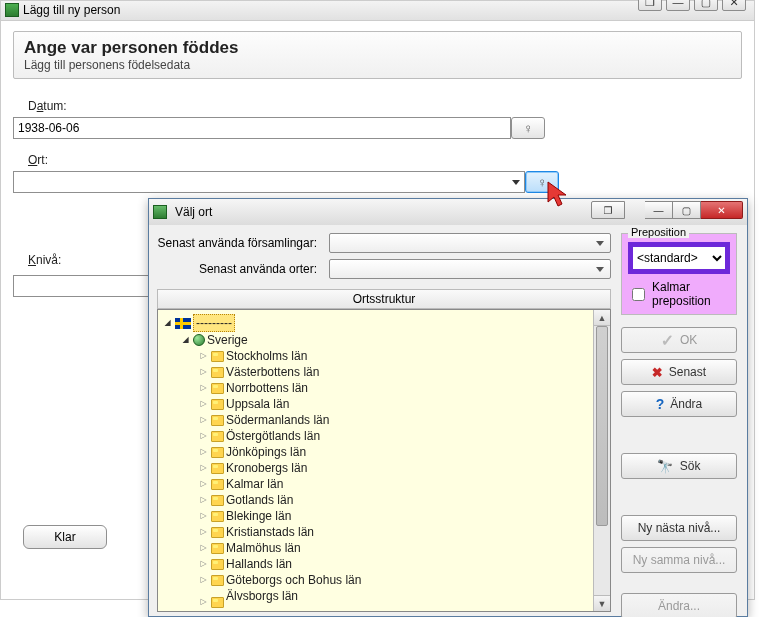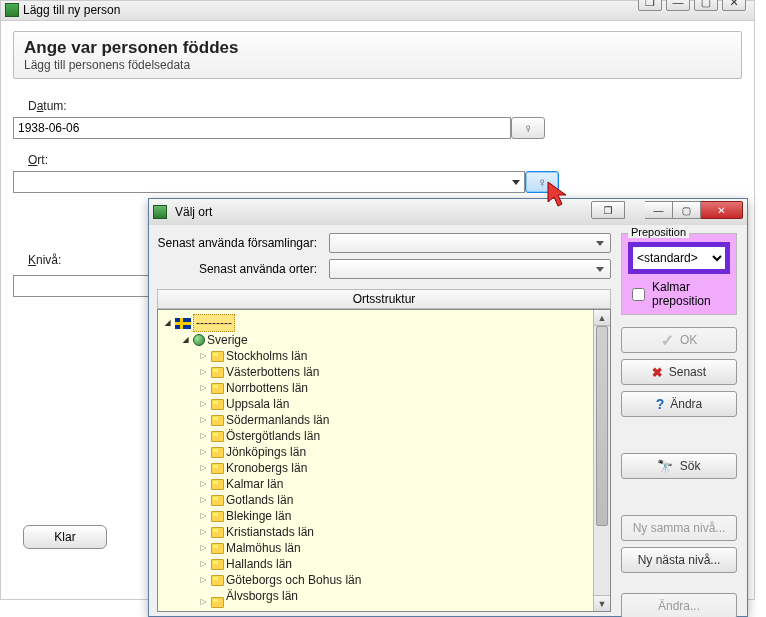--- a/index.html
+++ b/index.html
@@ -309,19 +309,19 @@
       <button class="btn">
           <span class="ico q-ico">?</span>
           <span>Ändra</span>
         </button>
       <div class="gapL"></div>
       <button class="btn">
           <span class="ico bino-ico">🔭</span>
           <span>Sök</span>
         </button>
       <div class="gapL"></div>
+      <button class="btn">Ny nästa nivå...</button>
       <button class="btn disabled">Ny samma nivå...</button>
-      <button class="btn">Ny nästa nivå...</button>
       <div class="gap"></div>
       <button class="btn disabled">Ändra...</button>
     </div>
   </div>
 </div>
 
 </body></html>

